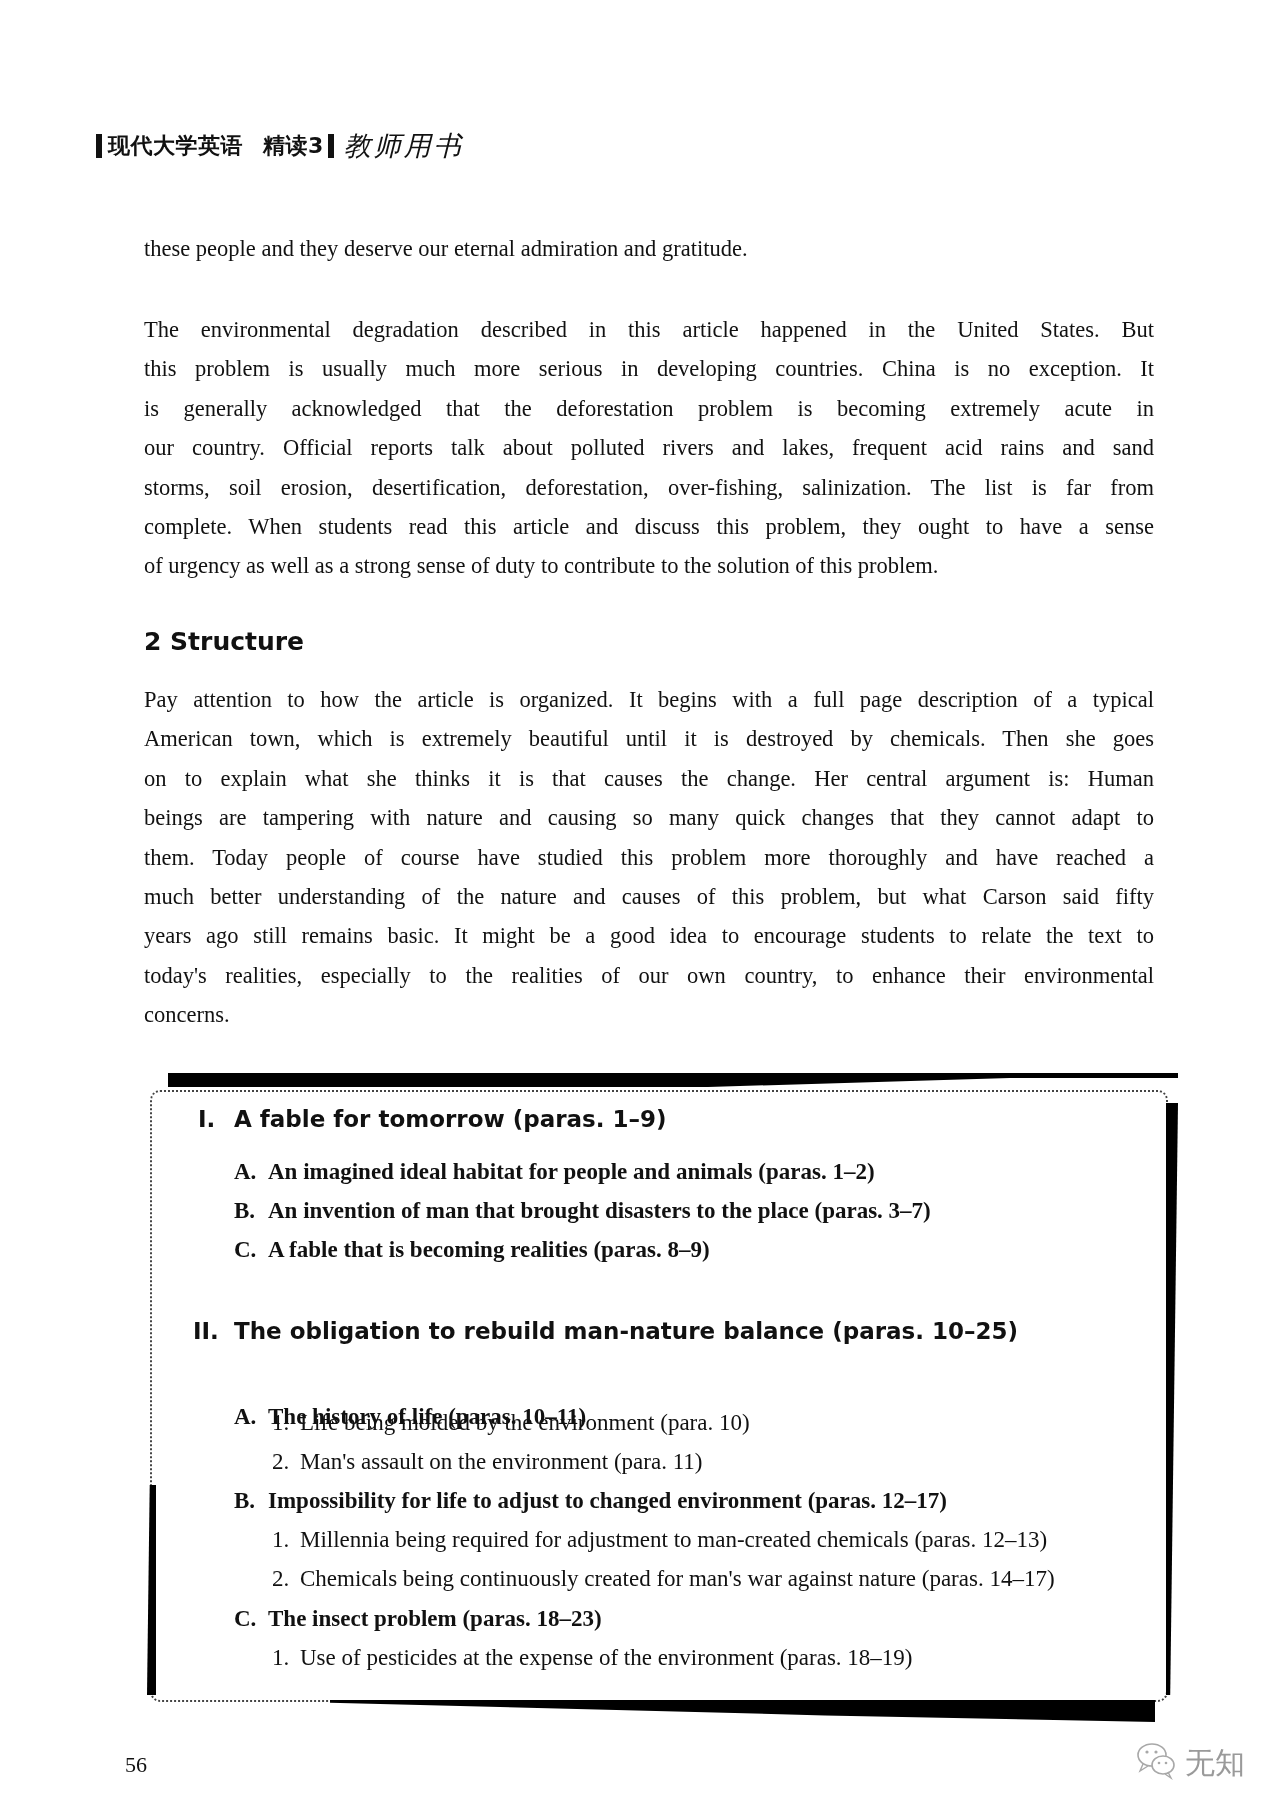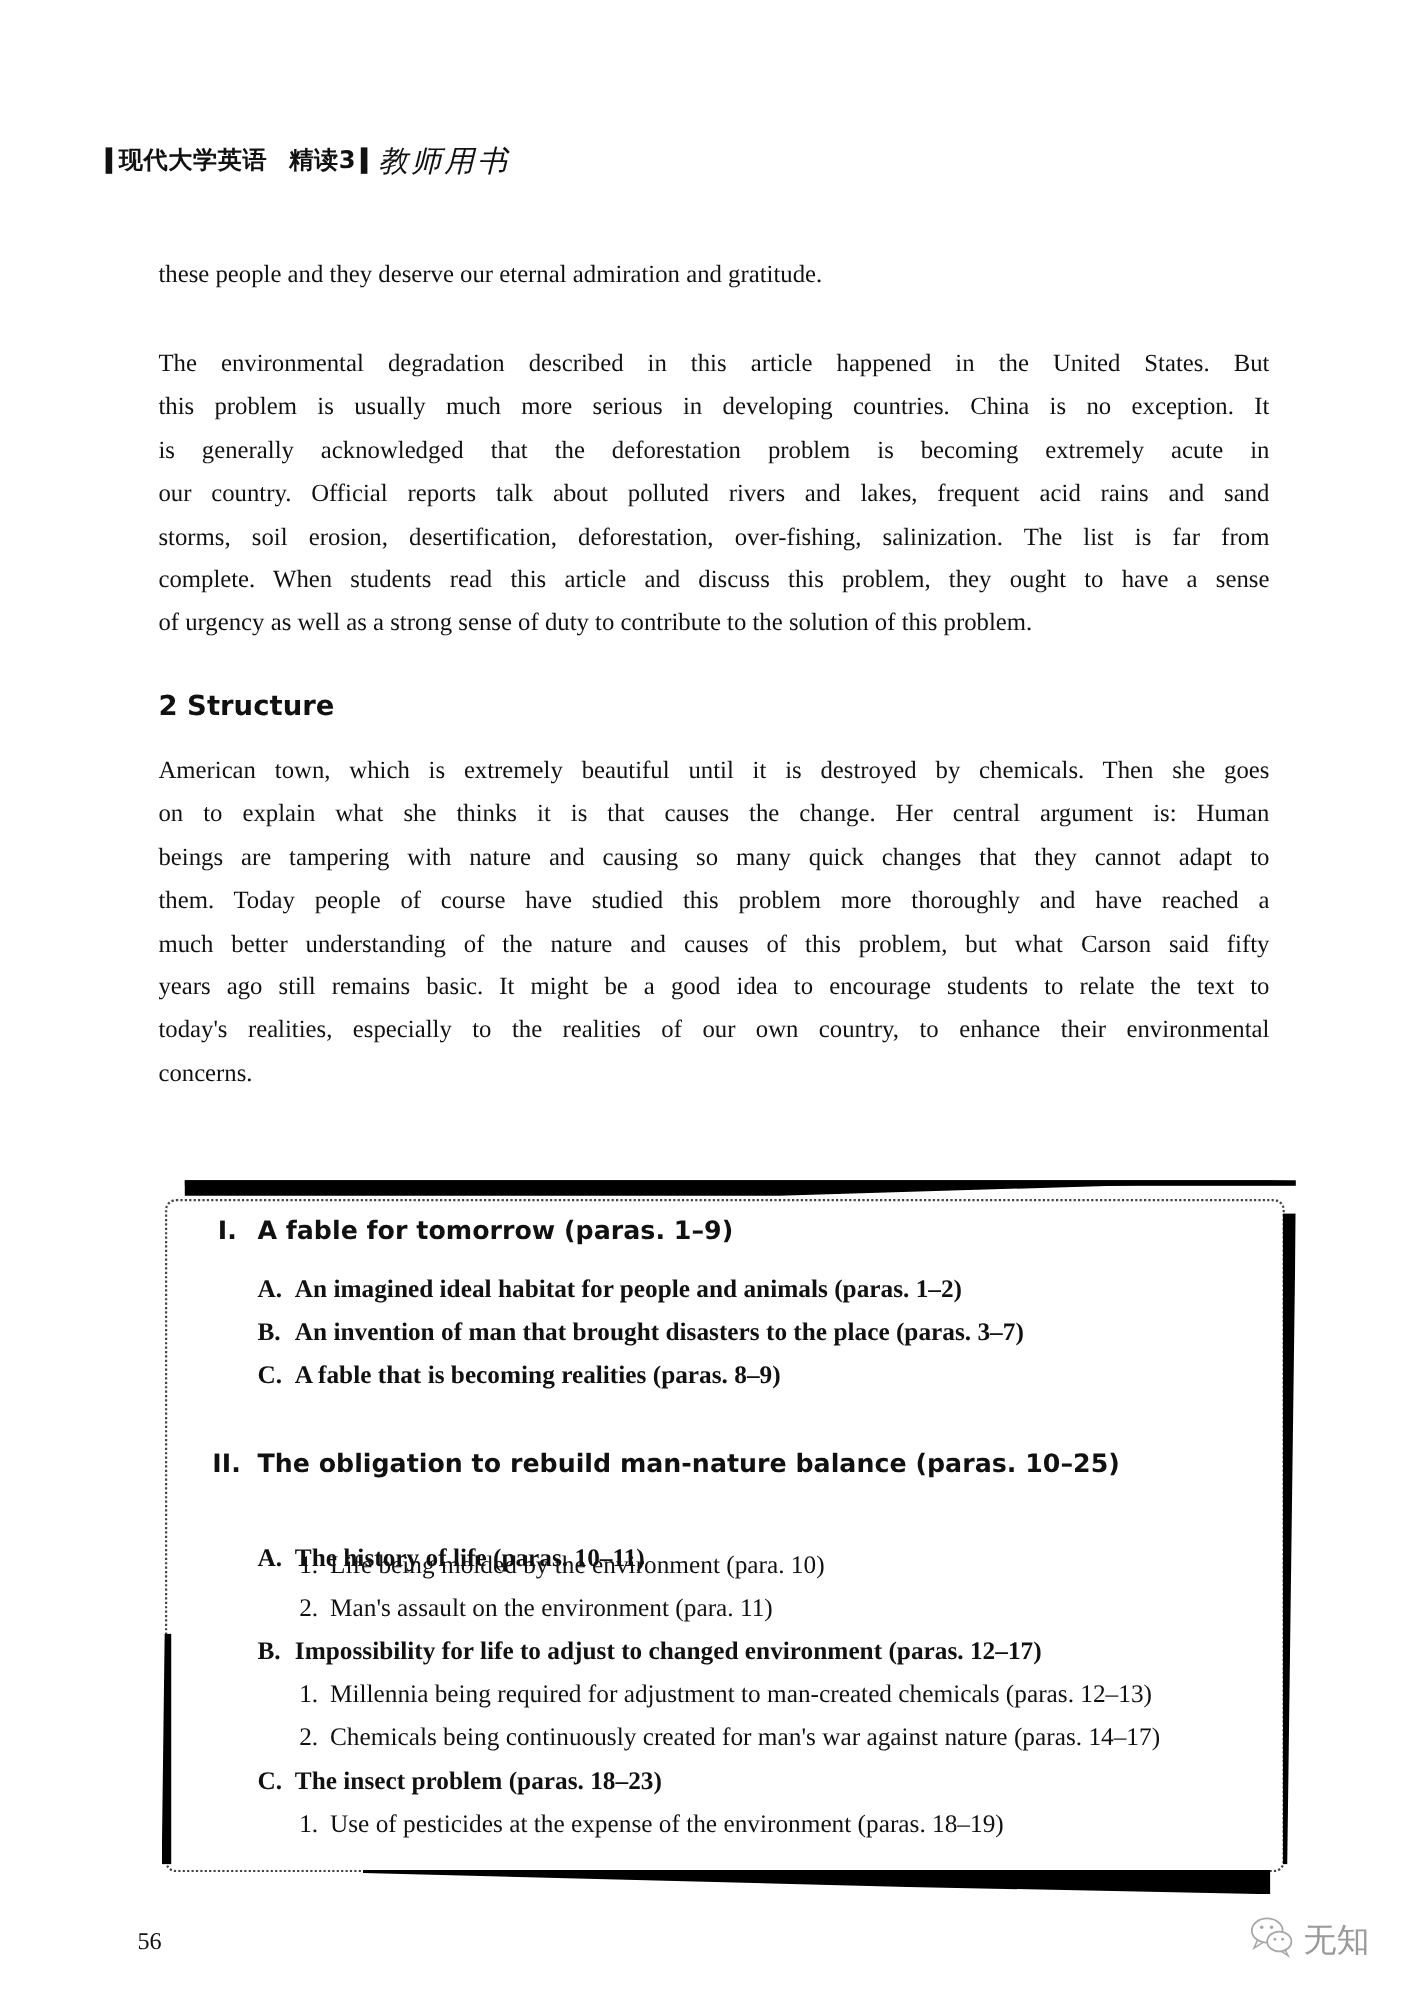--- a/index.html
+++ b/index.html
@@ -109,20 +109,21 @@
   <span class="line">is generally acknowledged that the deforestation problem is becoming extremely acute in</span>
   <span class="line">our country. Official reports talk about polluted rivers and lakes, frequent acid rains and sand</span>
   <span class="line">storms, soil erosion, desertification, deforestation, over-fishing, salinization. The list is far from</span>
   <span class="line">complete. When students read this article and discuss this problem, they ought to have a sense</span>
   <span class="line last">of urgency as well as a strong sense of duty to contribute to the solution of this problem.</span>
 </div>
 
 <div class="section-title">2 Structure</div>
 
 <div class="para p3">
+  <span class="line">Pay attention to how the article is organized. It begins with a full page description of a typical</span>
   <span class="line">American town, which is extremely beautiful until it is destroyed by chemicals. Then she goes</span>
   <span class="line">on to explain what she thinks it is that causes the change. Her central argument is: Human</span>
   <span class="line">beings are tampering with nature and causing so many quick changes that they cannot adapt to</span>
   <span class="line">them. Today people of course have studied this problem more thoroughly and have reached a</span>
   <span class="line">much better understanding of the nature and causes of this problem, but what Carson said fifty</span>
   <span class="line">years ago still remains basic. It might be a good idea to encourage students to relate the text to</span>
   <span class="line">today's realities, especially to the realities of our own country, to enhance their environmental</span>
   <span class="line last">concerns.</span>
 </div>
 

